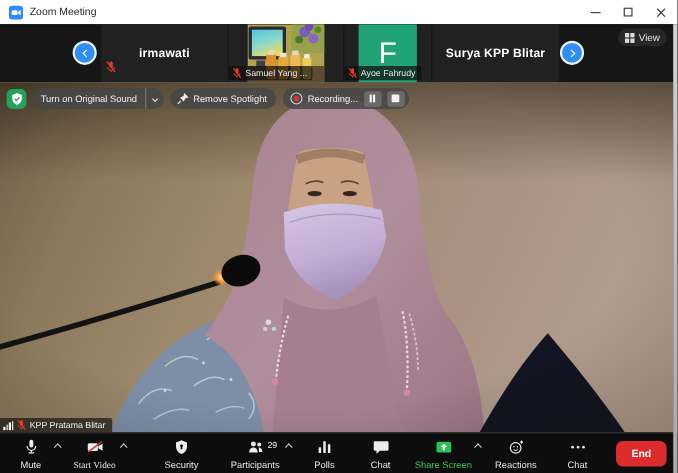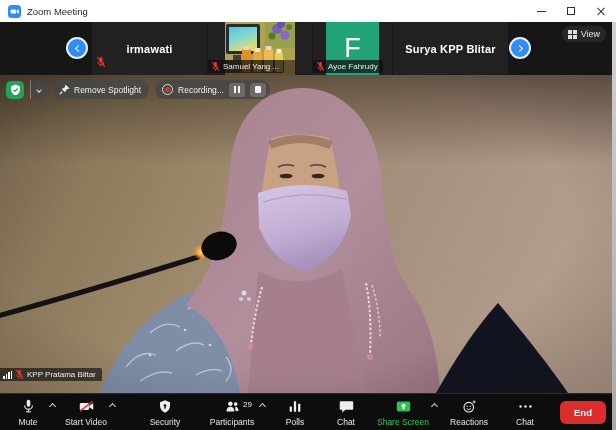--- a/index.html
+++ b/index.html
@@ -47,32 +47,32 @@
   .pill-main { padding:0 7px; display:flex; align-items:center; height:100%; }
   .pill-caret { display:flex; align-items:center; justify-content:center; height:100%; padding:0 6px; border-left:1px solid rgba(255,255,255,0.28); cursor:pointer; }
   .pill-spot { padding:0 8px 0 6px; gap:4px; cursor:pointer; }
   .rec-pill { padding:0 4px 0 7px; gap:5px; }
   .rec-dot { width:11px; height:11px; border-radius:50%; border:1.5px solid #d8d8d8; display:flex; align-items:center; justify-content:center; }
   .rec-dot i { display:block; width:5px; height:5px; border-radius:50%; background:#d6352b; }
   .rec-btn { width:16px; height:14px; border-radius:3px; background:rgba(255,255,255,0.18); display:flex; align-items:center; justify-content:center; gap:1.5px; cursor:pointer; }
   .rec-btn.pause i { display:block; width:2px; height:7px; background:#f2f2f2; }
   .rec-btn.stop i { display:block; width:6.5px; height:6.5px; background:#f2f2f2; border-radius:1px; }
 
-  .speaker-tag { position:absolute; left:0; bottom:12px; height:13px; display:flex; align-items:center; gap:3px; background:rgba(10,10,10,0.62); padding:0 6px 0 3px; border-radius:0 2px 0 0; color:#ececec; font-size:8px; z-index:5; white-space:nowrap; }
+  .speaker-tag { position:absolute; left:0; bottom:0; height:13px; display:flex; align-items:center; gap:3px; background:rgba(10,10,10,0.62); padding:0 6px 0 3px; border-radius:0 2px 0 0; color:#ececec; font-size:8px; z-index:5; white-space:nowrap; }
   .signal { display:flex; align-items:flex-end; gap:1px; height:8px; }
   .signal i { display:block; width:1.5px; background:#fff; }
   .signal i:nth-child(1){height:2.5px;} .signal i:nth-child(2){height:4.5px;}
   .signal i:nth-child(3){height:6.5px;} .signal i:nth-child(4){height:8px;}
 
   
   .toolbar { position:relative; height:37px; background:#0d0d0d; display:flex; align-items:center; border-top:1px solid rgba(255,255,255,0.12); }
   .tb-item { position:relative; height:37px; display:flex; flex-direction:column; align-items:center; justify-content:center; gap:3px; cursor:pointer; }
   .tb-label { font-size:8.5px; color:#e6e6e6; line-height:9px; }
   .tb-item .opt-chev { position:absolute; top:10px; right:1px; }
-  .w-mute{width:56px;} .w-sv{width:60px;} .w-sec{width:66px; margin-left:16px;}
+  .w-mute{width:56px;} .w-sv{width:60px;font-family:Liberation Serif, serif;} .w-sec{width:66px; margin-left:16px;}
   .w-part{width:68px;} .w-polls{width:58px;} .w-chat{width:44px;}
   .w-share{width:70px;} .w-react{width:62px;} .w-more{width:50px;}
   .share-label { color:#35c75f; }
   .pcount { position:absolute; top:6px; right:14px; font-size:8px; color:#ececec; }
   .end-btn { position:absolute; right:10px; top:7px; width:46px; height:23px; background:#dd2c2c; color:#fff; border:none; border-radius:6px; font-size:9.5px; font-weight:700; cursor:pointer; font-family:"Liberation Sans",sans-serif; }
 
   .right-edge { position:absolute; right:0; top:22px; width:4px; height:408px; background:linear-gradient(#d2d2d2,#a8a8a8); z-index:40; }
 </style>
 </head>
 <body>
@@ -288,20 +288,21 @@
     </svg>
 
     <div class="overlay-bar">
       <span class="enc-badge">
         <svg width="13" height="14" viewBox="0 0 18 17">
             <path d="M9 1 L15 3.4 V8 C15 11.8 12.6 14.6 9 15.9 C5.4 14.6 3 11.8 3 8 V3.4 Z" fill="#fff"></path>
             <path d="M6.2 8.3 L8.2 10.3 L12 6.5" stroke="#23a25b" stroke-width="1.7" fill="none"></path>
           </svg>
       </span>
       <div class="pill">
+        <span class="pill-main">Turn on Original Sound</span>
         <span class="pill-caret">
             <span class="chev chev-down"></span>
           </span>
       </div>
       <div class="pill pill-spot">
         <svg width="11" height="11" viewBox="0 0 12 12">
             <path d="M7 0.5 L11.5 5 L8.4 5.6 L6.6 9 L3 5.4 L6.4 3.6 Z" fill="#eee"></path>
             <line x1="3.6" y1="8.4" x2="0.8" y2="11.2" stroke="#eee" stroke-width="1.3"></line>
           </svg>
         <span>Remove Spotlight</span>

